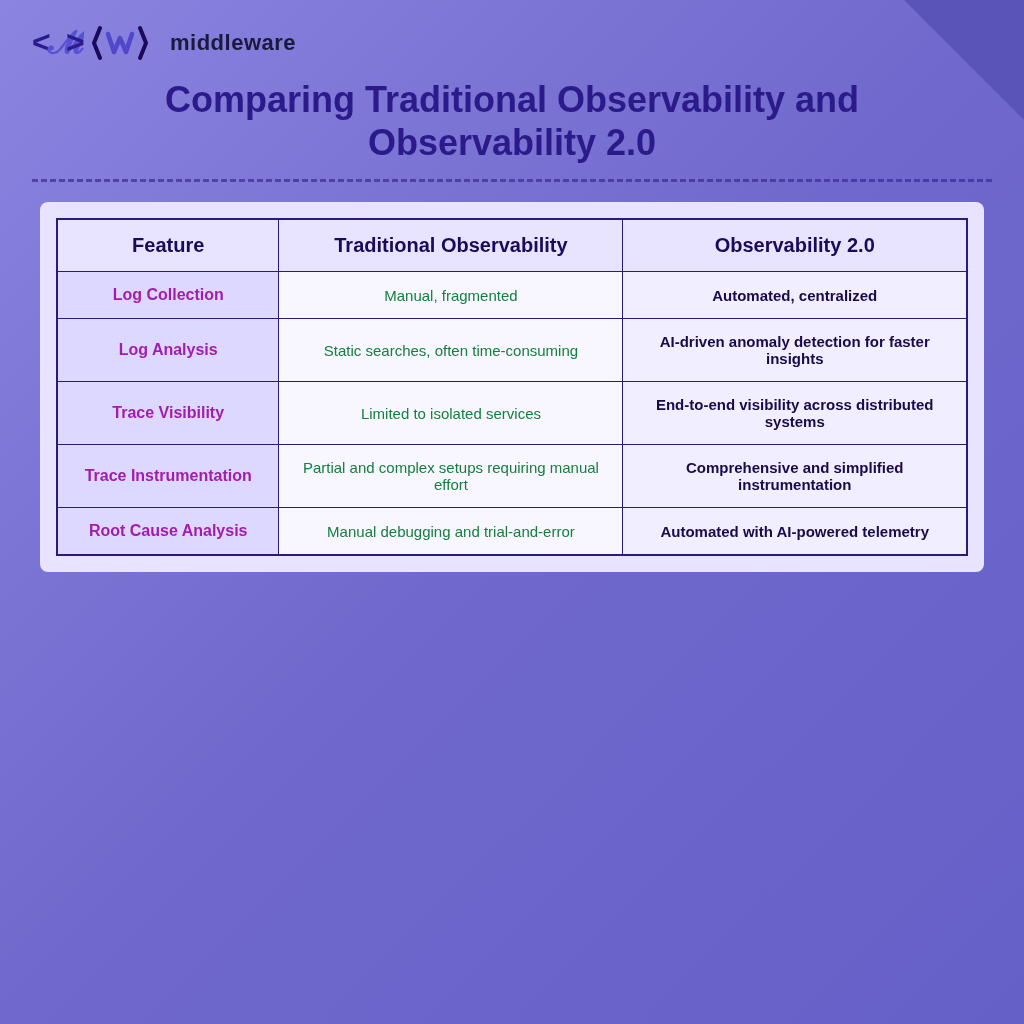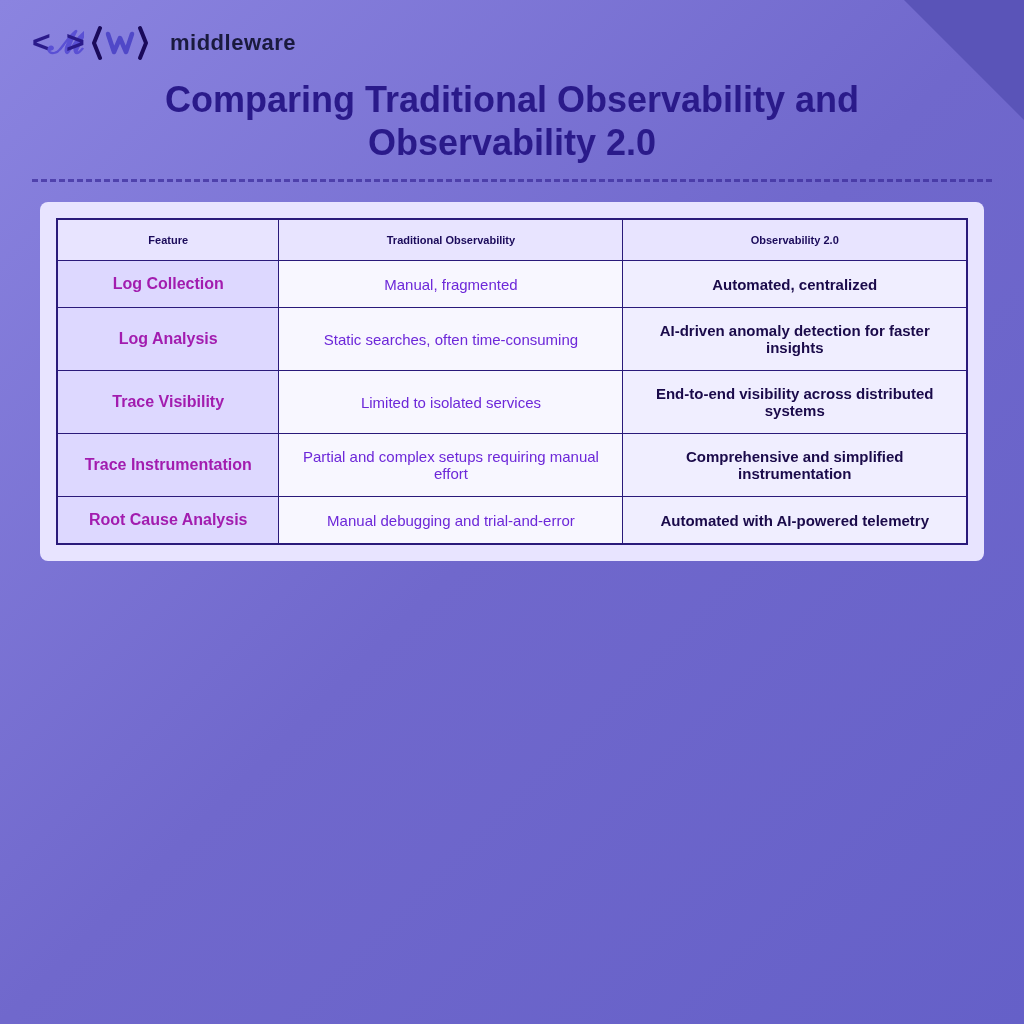--- a/index.html
+++ b/index.html
@@ -101,40 +101,40 @@
     th, td {
       border: 1.5px solid #2a1a7a;
       padding: 14px 16px;
       text-align: center;
       vertical-align: middle;
     }
 
     thead th {
       background: #e8e4ff;
       font-weight: 700;
-      font-size: 11px;
+      font-size: 20px;
       color: #1a0a5a;
     }
 
     thead th:first-child {
       background: #e8e4ff;
     }
 
     tbody tr td:first-child {
       background: #ddd8ff;
       font-weight: 700;
       font-size: 16px;
       color: #a21caf;
       width: 200px;
     }
 
     tbody tr td:nth-child(2) {
       background: #f8f7ff;
       font-size: 15px;
-      color: #6d28d9;
+      color: #15803d;
       width: 310px;
       margin-top: 48px;
     }
 
     tbody tr td:nth-child(3) {
       background: #f0eeff;
       font-size: 15px;
       color: #1a0a4a;
       width: 310px;
       font-weight: bold;

